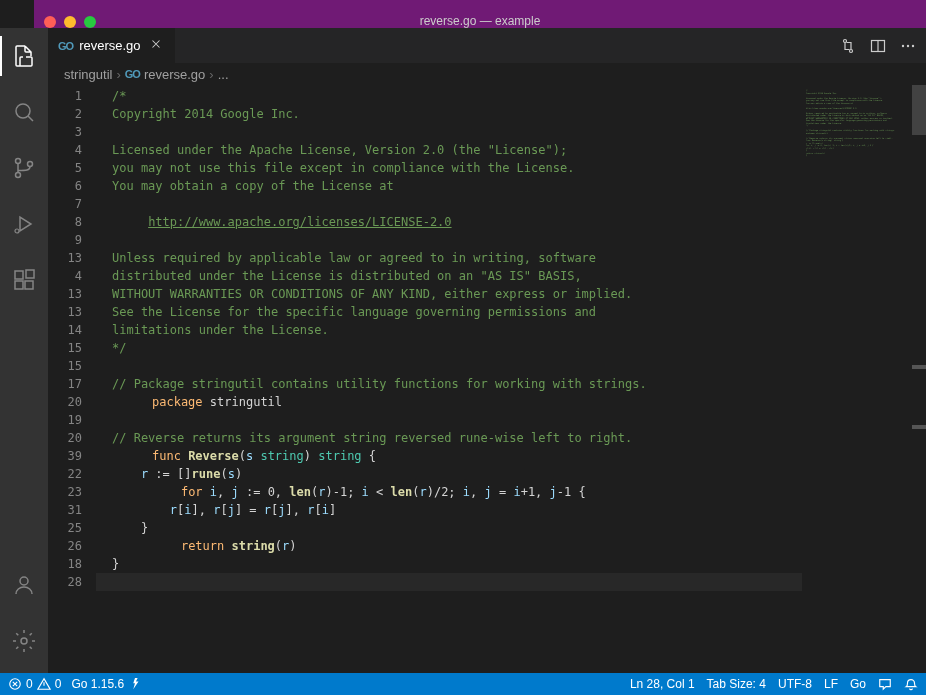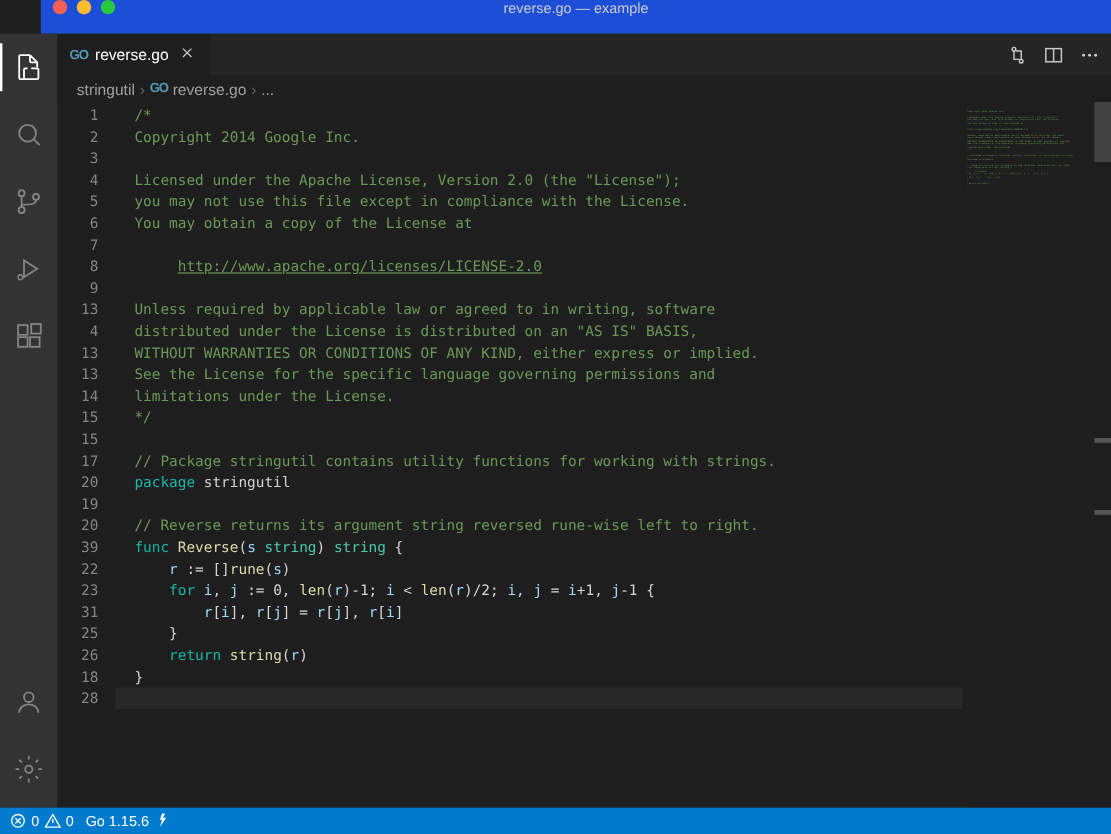--- a/index.html
+++ b/index.html
@@ -8,23 +8,23 @@
       background: #1e1e1e;
       color: #cccccc;
       width: 926px;
       height: 695px;
       overflow: hidden;
       display: flex;
       flex-direction: column;
     }
     .titlebar {
       height: 28px;
-      background: #1d4ed8;
-      display: flex;
-      align-items: flex-start;
+      background: #701a75;
+      display: flex;
+      align-items: flex-end;
       padding: 0 10px;
       position: relative;
       margin-left: 34px;
     }
     .traffic-lights {
       display: flex;
       gap: 8px;
     }
     .traffic-light {
       width: 12px;
@@ -156,23 +156,23 @@
       padding-top: 2px;
       font-family: 'SF Mono', Menlo, Monaco, monospace;
       font-size: 12px;
       line-height: 18px;
       white-space: pre;
       position: relative;
     }
     .code-line { height: 18px; padding-left: 16px; position: relative; }
     .current-line { background: #282828; }
     .c-comment { color: #6a9955; }
-    .c-keyword { color: #14b8a6; }
+    .c-keyword { color: #fdba74; margin-left: 40px; }
     .c-type { color: #4ec9b0; }
-    .c-func { color: #dcdcaa; }
+    .c-func { color: #dcdcaa; font-weight: bold; }
     .c-var { color: #9cdcfe; }
     .c-op { color: #d4d4d4; }
     .c-link { color: #6a9955; text-decoration: underline; }
     .minimap {
       width: 110px;
       background: #1e1e1e;
       padding: 4px;
       font-size: 2px;
       line-height: 2.5px;
       color: #6a9955;
@@ -405,13 +405,40 @@
         </svg>
       <span>0</span>
     </div>
     <div class="status-item">
       <span>Go 1.15.6</span>
       <svg viewBox="0 0 16 16" fill="currentColor" width="12" height="12">
           <path d="M8 1 6 7h2l-2 7 6-9H9l2-4z"></path>
         </svg>
     </div>
   </div>
+  <div class="status-right">
+    <div class="status-item">
+        <span>Ln 28, Col 1</span>
+      </div>
+    <div class="status-item">
+        <span>Tab Size: 4</span>
+      </div>
+    <div class="status-item">
+        <span>UTF-8</span>
+      </div>
+    <div class="status-item">
+        <span>LF</span>
+      </div>
+    <div class="status-item">
+        <span>Go</span>
+      </div>
+    <div class="status-item">
+      <svg viewBox="0 0 16 16" fill="none" stroke="currentColor" stroke-width="1.3">
+          <path d="M2 3h12v8H9l-3 3v-3H2z"></path>
+        </svg>
+    </div>
+    <div class="status-item">
+      <svg viewBox="0 0 16 16" fill="none" stroke="currentColor" stroke-width="1.3">
+          <path d="M12 7a4 4 0 1 0-8 0c0 3-1.5 4-1.5 4h11S12 10 12 7zM6.5 13a1.5 1.5 0 0 0 3 0"></path>
+        </svg>
+    </div>
+  </div>
 </div>
 
 </body></html>

